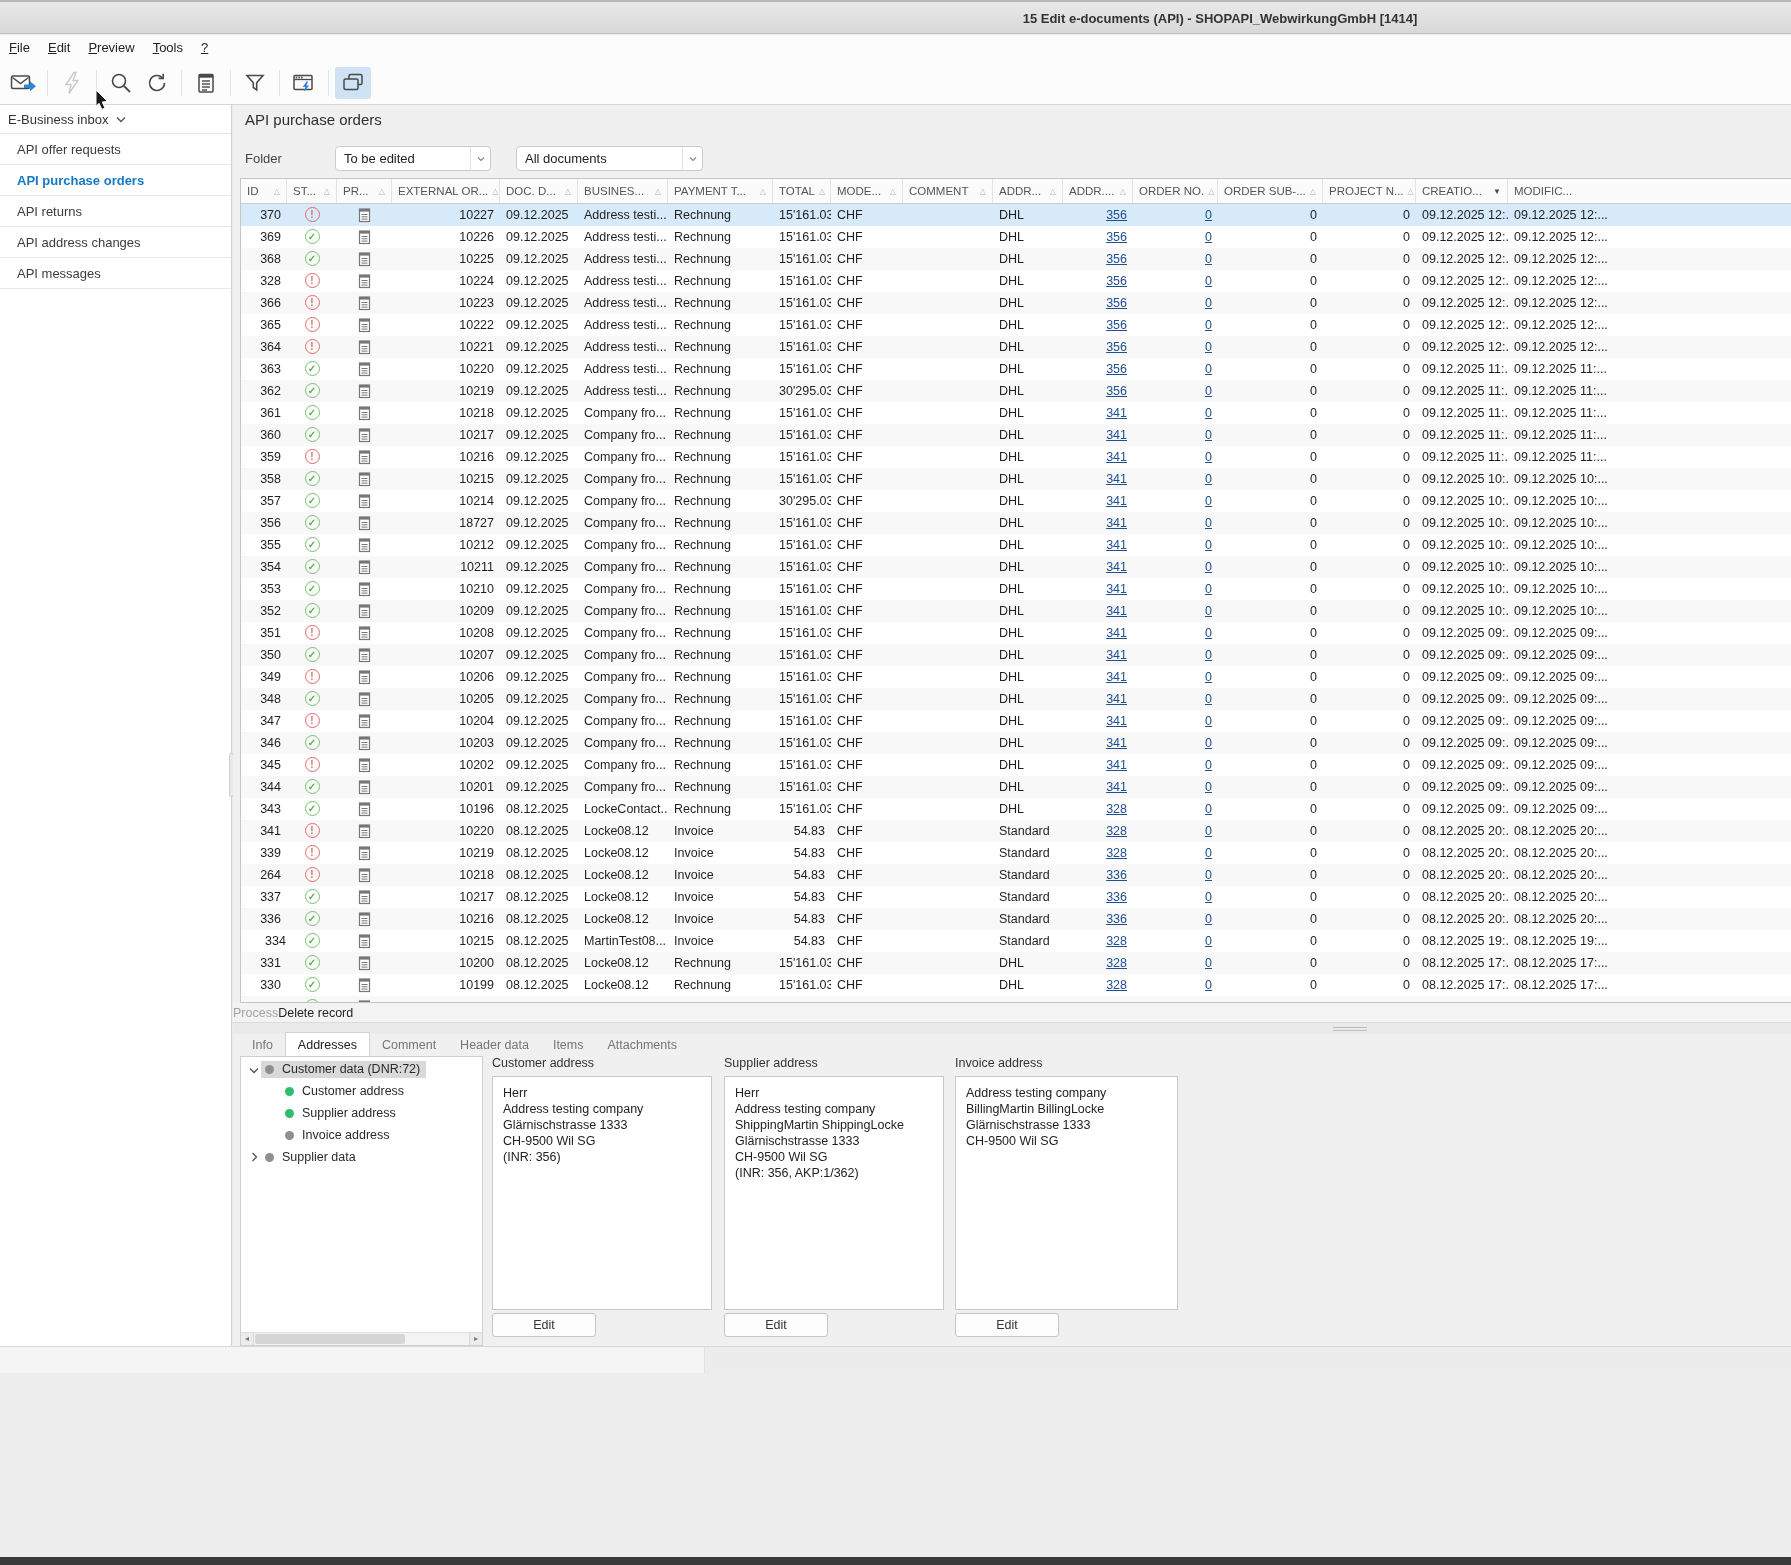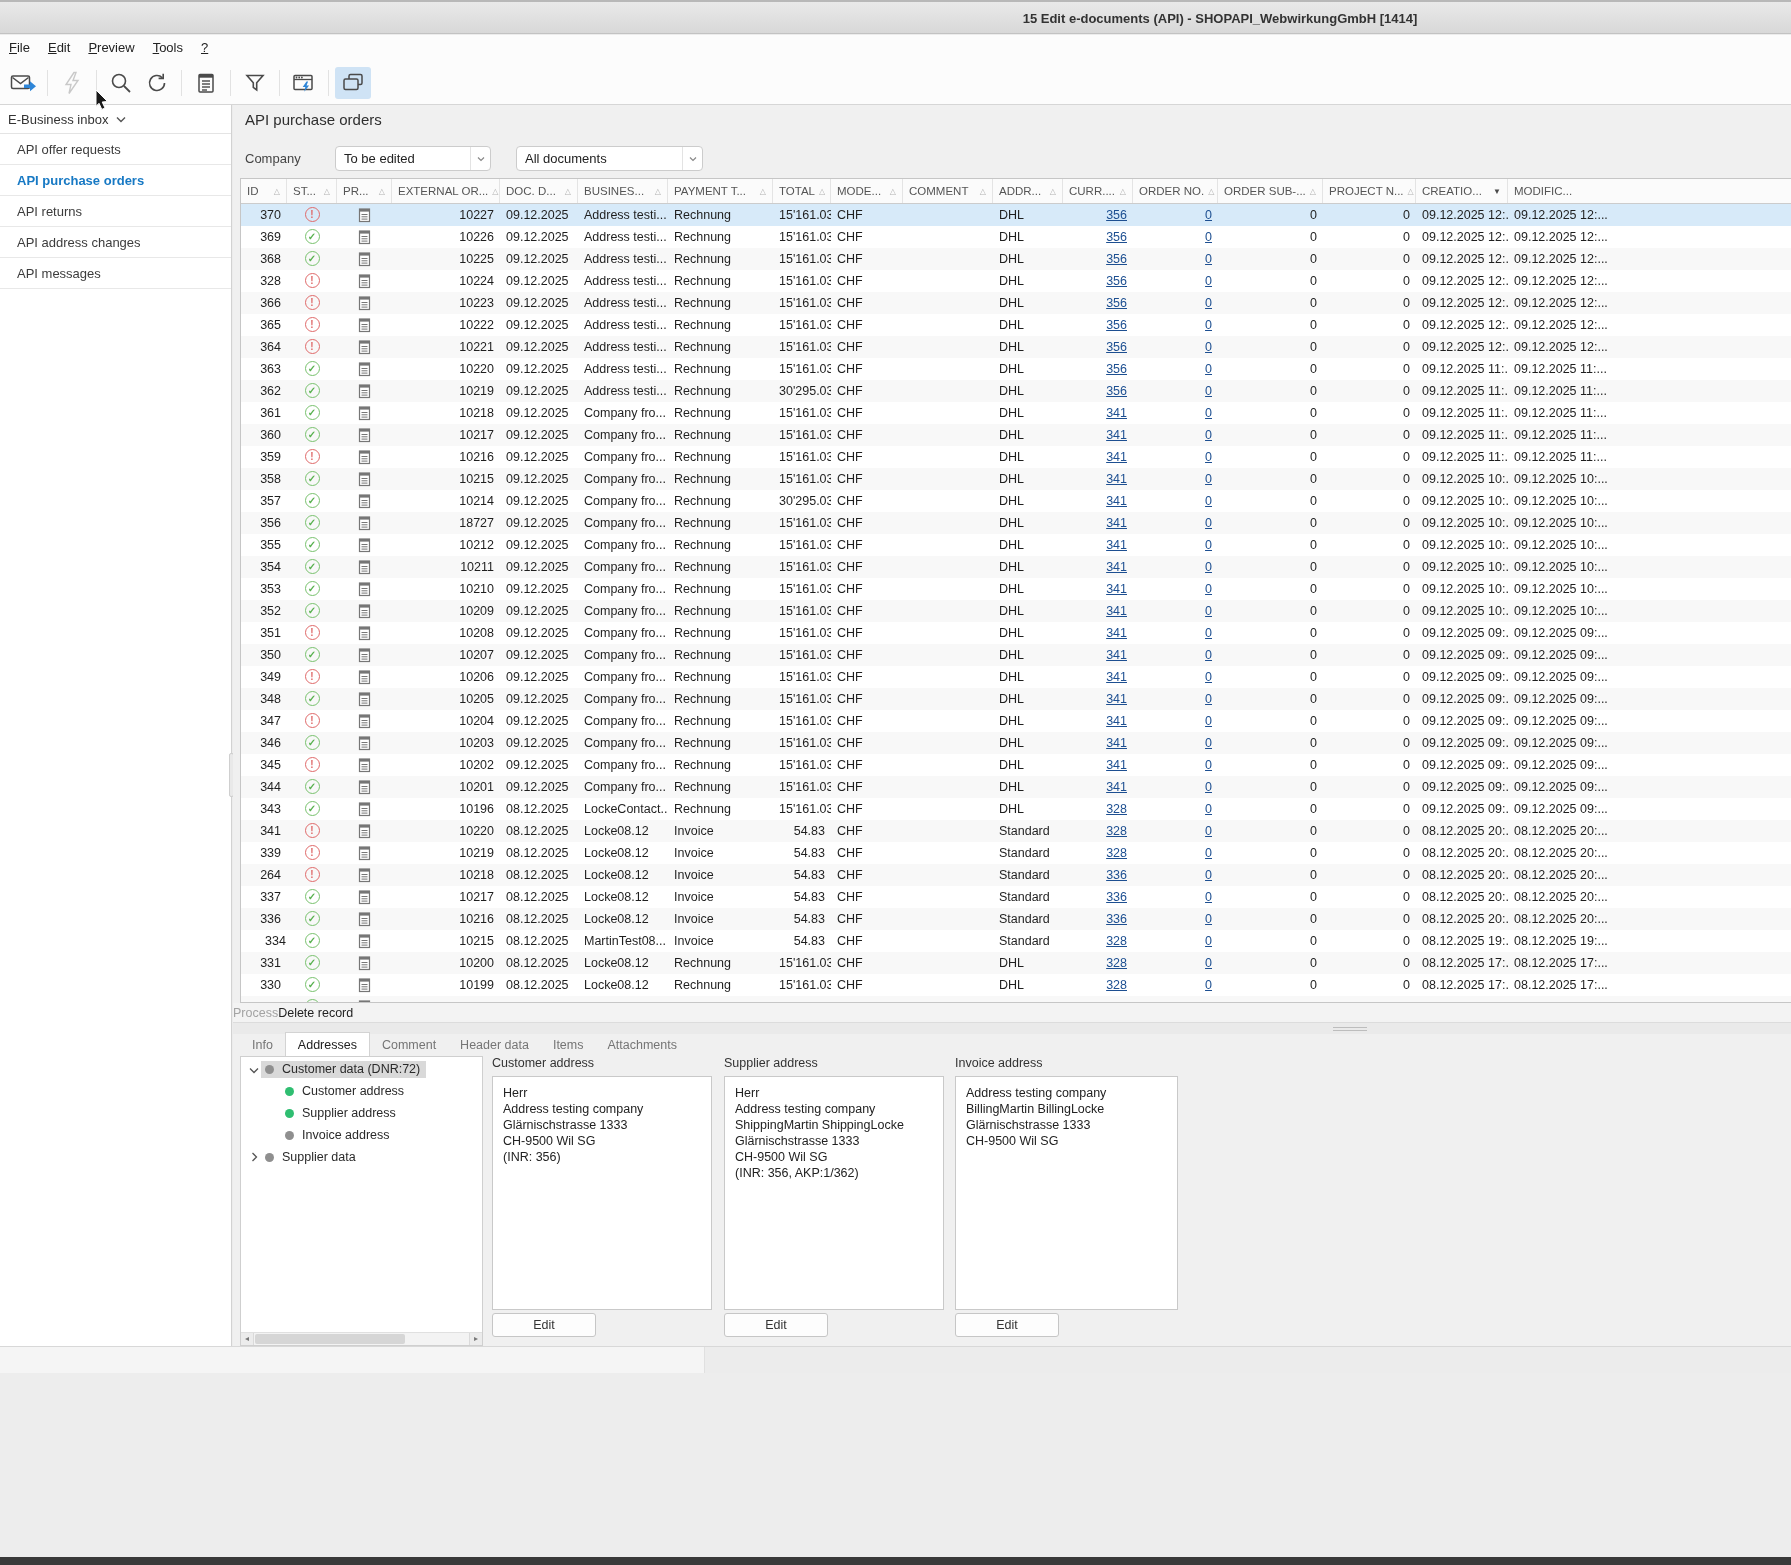--- a/index.html
+++ b/index.html
@@ -207,21 +207,21 @@
       </div>
       <div class="sb-item">
         <span>API messages</span>
       </div>
     </div>
   <div class="sb-grip"></div>
 </div>
 
 <div class="content"></div>
 <div class="page-title">API purchase orders</div>
-<span class="folder-label">Company</span>
+<span class="folder-label">Folder</span>
 <div class="select" id="folder-select">
   <span class="val">To be edited</span>
   <span class="chev">
       <svg width="8" height="6" viewBox="0 0 8 6">
         <polyline points="1,1.5 4,4.5 7,1.5" fill="none" stroke="#888" stroke-width="1.2"></polyline>
       </svg>
     </span>
 </div>
 <div class="select" id="documents-select">
   <span class="val">All documents</span>
@@ -272,21 +272,21 @@
       </div>
       <div class="th" style="width: 90px;">
         <span>COMMENT</span>
         <span class="sort">△</span>
       </div>
       <div class="th" style="width: 70px;">
         <span>ADDR...</span>
         <span class="sort">△</span>
       </div>
       <div class="th" style="width: 70px;">
-        <span>CURR....</span>
+        <span>ADDR....</span>
         <span class="sort">△</span>
       </div>
       <div class="th" style="width: 85px;">
         <span>ORDER NO.</span>
         <span class="sort">△</span>
       </div>
       <div class="th" style="width: 105px;">
         <span>ORDER SUB-...</span>
         <span class="sort">△</span>
       </div>

